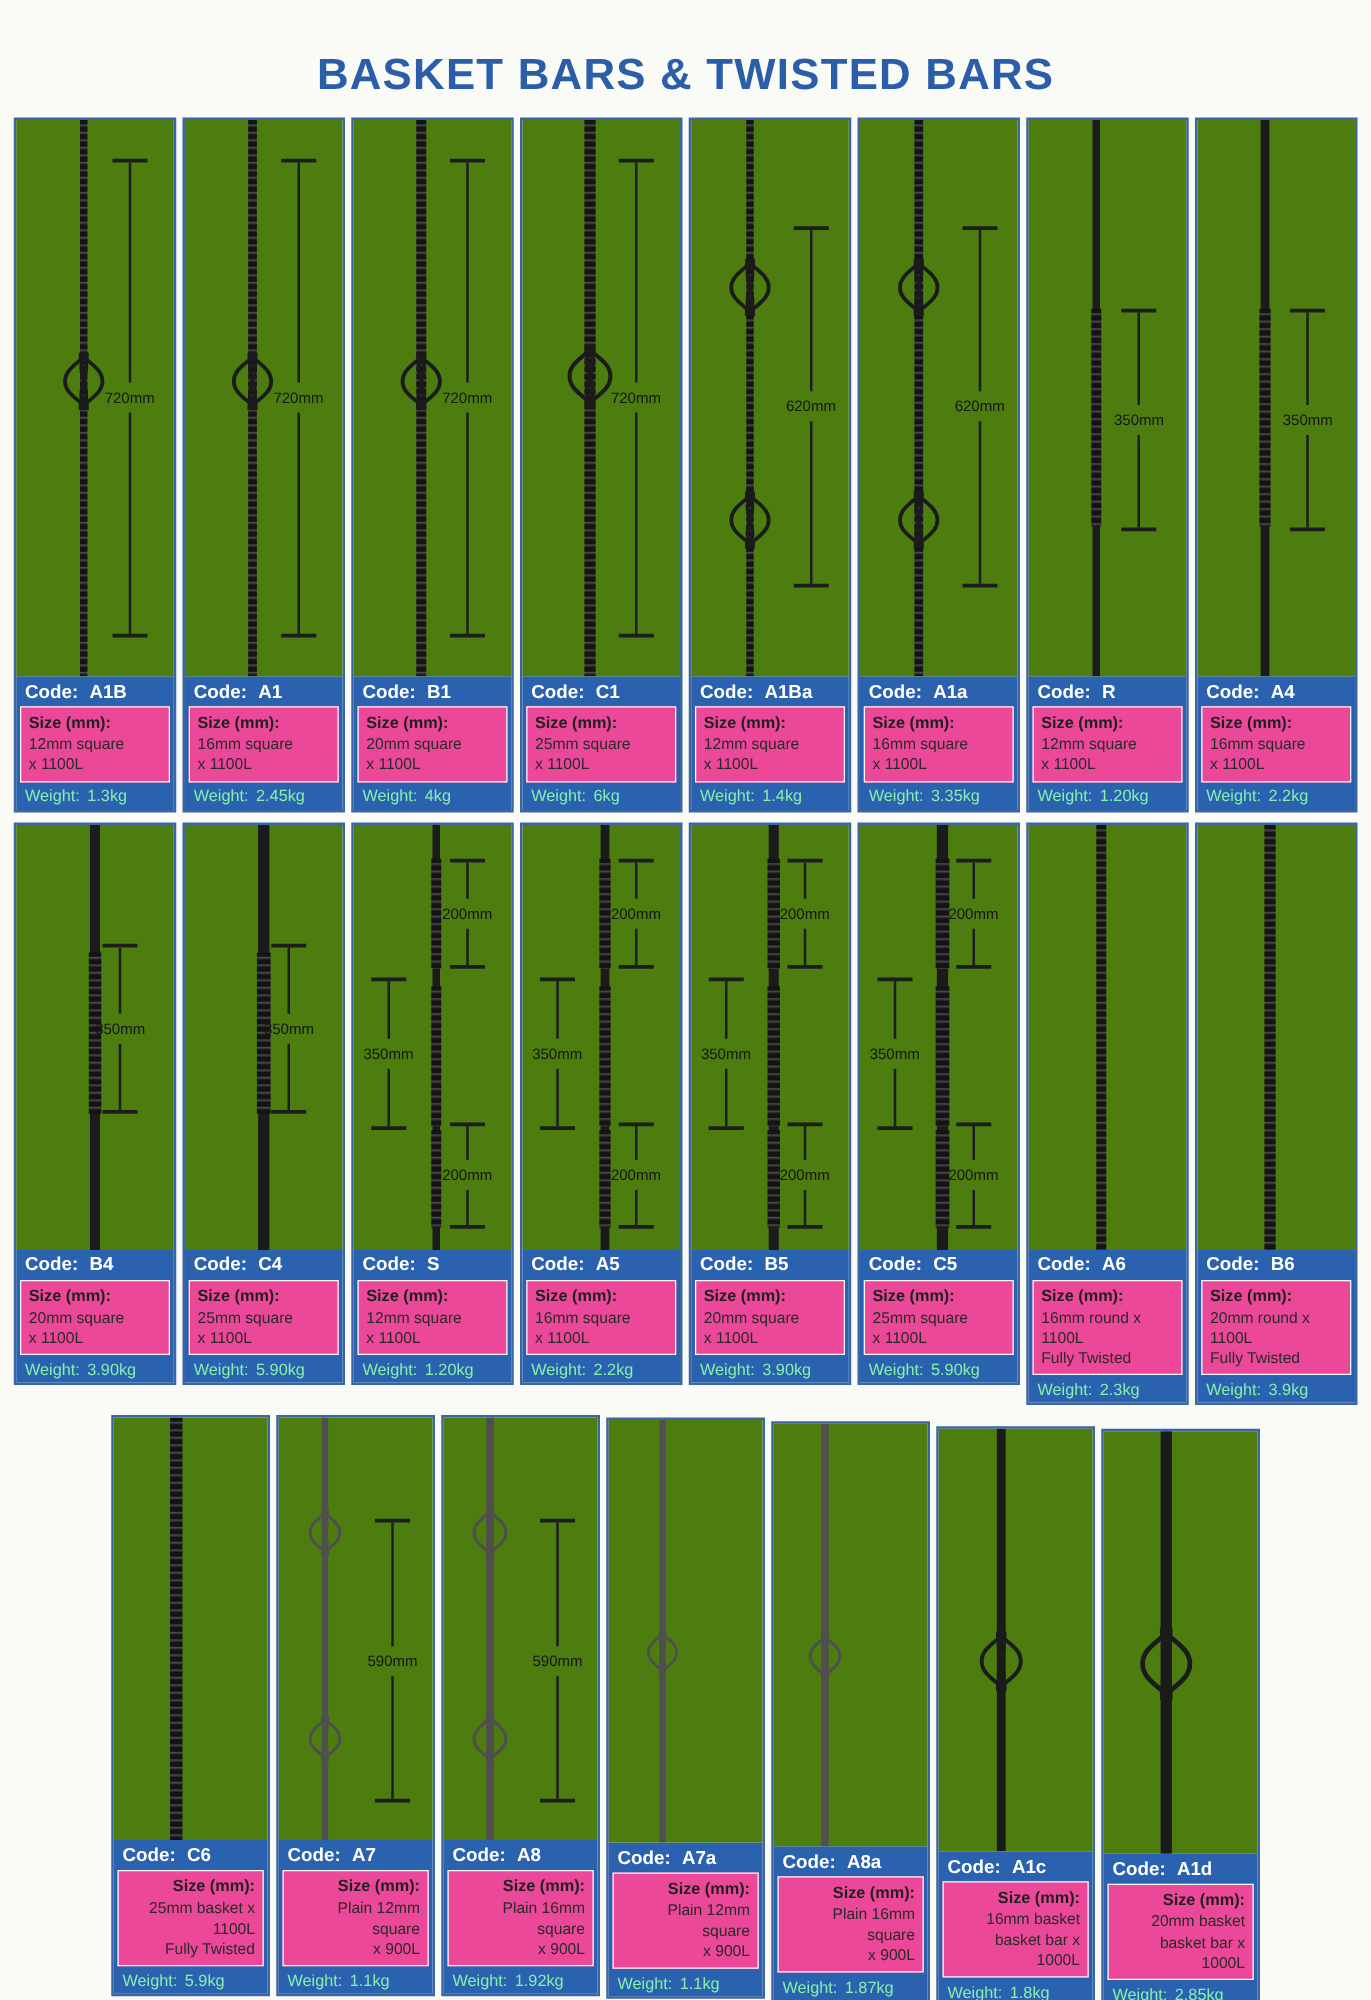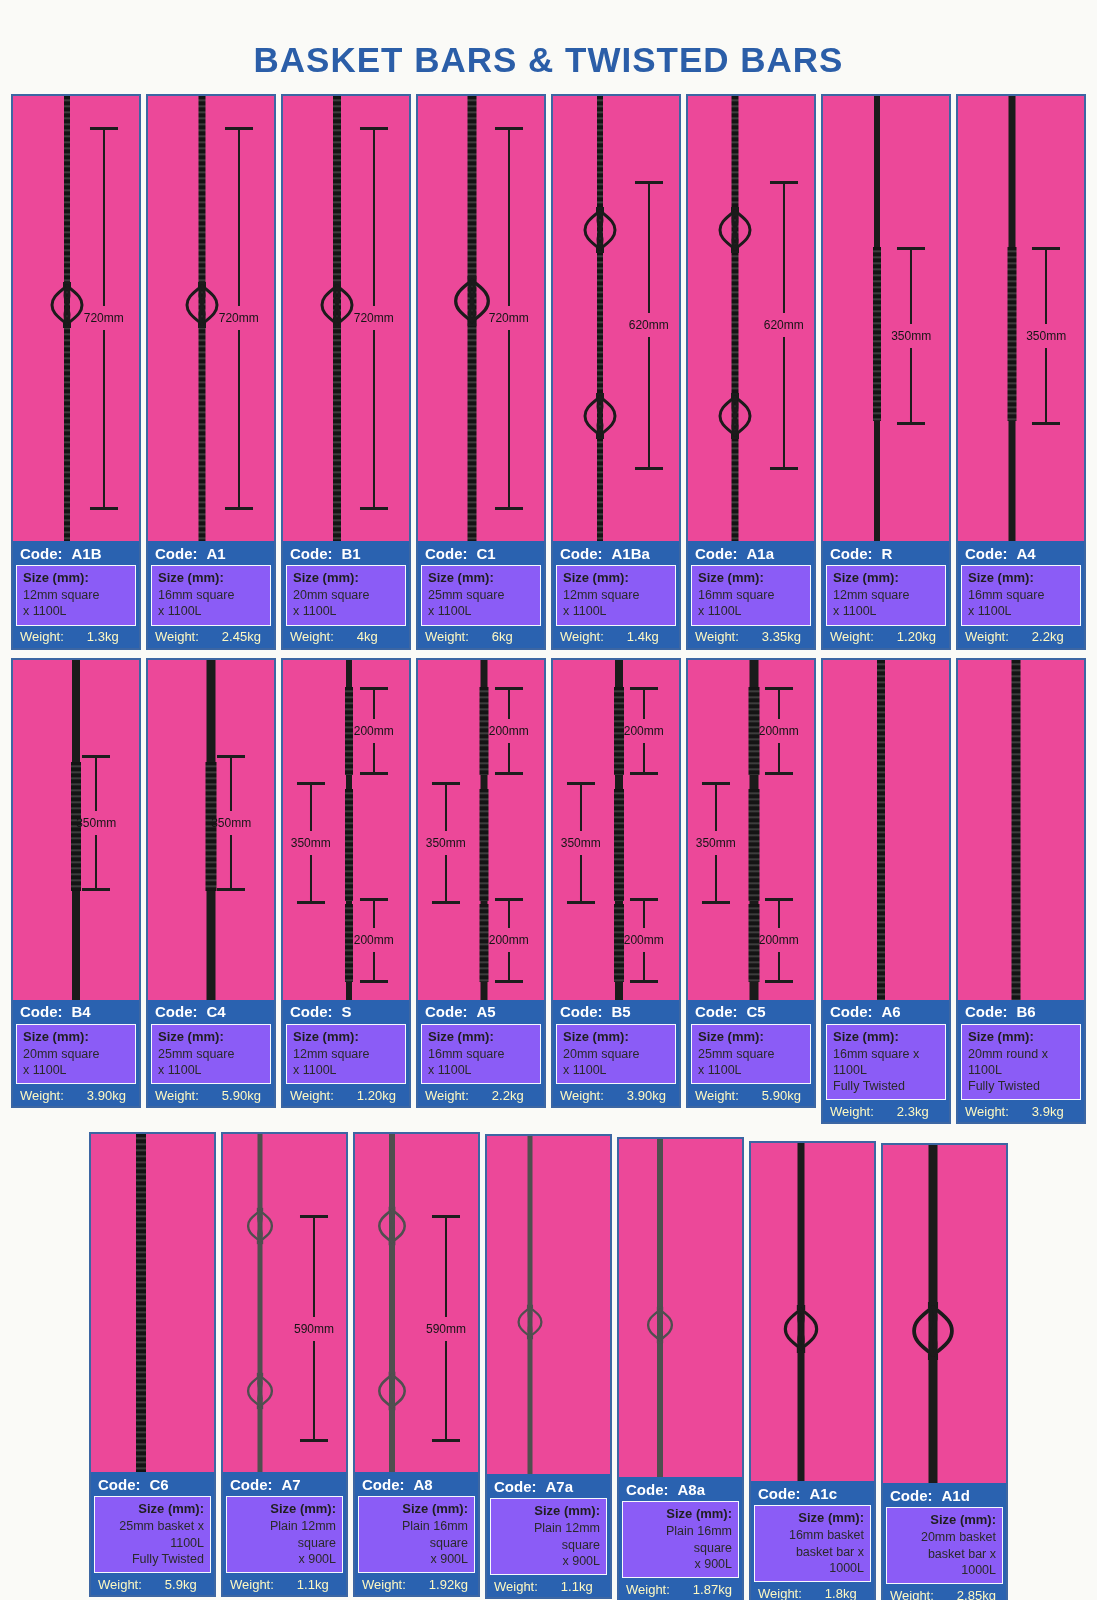--- a/index.html
+++ b/index.html
@@ -22,48 +22,48 @@
   }
   .row--center{justify-content:center;padding:0;}
   .row .card{flex:1 1 0;}
   .row--center .card{flex:0 0 127px;text-align:right;}
   .card{
     background:#fdfdfb;
     border:2px solid #3c66a3;
     box-shadow:inset 0 0 0 1px rgba(255,255,255,.55);
     box-sizing:border-box;
   }
-  .img-area{position:relative;overflow:hidden;background:#ec4899;}
+  .img-area{position:relative;overflow:hidden;background:#4d7c0f;}
   .bar{position:absolute;top:0;bottom:0;transform:translateX(-50%);}
   .bar .zone{position:absolute;left:-1px;right:-1px;}
   .tex{
     background:repeating-linear-gradient(to bottom,#141414 0px,#141414 3px,#4a4a4a 4px,#141414 6px);
   }
   .basket{position:absolute;transform:translate(-50%,-50%);line-height:0;}
   .dim{
     position:absolute;transform:translateX(-50%);
     display:flex;flex-direction:column;align-items:center;
   }
   .dim .cap{width:28px;height:3px;background:#1d1d1d;flex:0 0 auto;}
   .dim .seg{width:2px;flex:1 1 0;background:#1d1d1d;}
   .dim .lbl{font-size:12px;color:#151515;line-height:1;padding:6px 0;white-space:nowrap;flex:0 0 auto;}
   .info{background:#2a62b0;padding-bottom:0;}
   .code-band{
     height:24px;display:flex;align-items:center;gap:9px;
     padding:0 7px;color:#fff;font-weight:bold;font-size:15px;
   }
   .size-box{
-    margin:0 3px;background:#8b5cf6;border:1px solid #f7f9fc;
+    margin:0 3px;background:#ec4899;border:1px solid #f7f9fc;
     min-height:56px;padding:4px 6px 5px 6px;box-sizing:border-box;
   }
   .size-heading{font-size:13px;font-weight:bold;color:#1f1f1f;margin-bottom:2px;}
   .size-lines div{font-size:12.5px;color:#2a2a2a;line-height:1.3;}
   .weight-band{
-    height:22px;display:flex;align-items:center;gap:23px;
-    padding:0 7px;color:#fef9c3;font-size:13px;
+    height:22px;display:flex;align-items:center;gap:6px;
+    padding:0 7px;color:#86efac;font-size:13px;
   }
 </style>
 </head>
 <body>
 
 <div class="page">
   <h1 class="title">BASKET BARS &amp; TWISTED BARS</h1>
   <div id="rows">
       <div class="row">
         <div class="card">
@@ -639,21 +639,21 @@
             <div class="bar tex" style="left: 46%; width: 8px;"></div>
           </div>
     <div class="info">
       <div class="code-band">
         <span>Code:</span>
         <span>A6</span>
       </div>
       <div class="size-box">
         <div class="size-heading">Size (mm):</div>
         <div class="size-lines">
-                <div>16mm square x 1100L</div>
+                <div>16mm round x 1100L</div>
                 <div>Fully Twisted</div>
               </div>
       </div>
       <div class="weight-band">
         <span>Weight:</span>
         <span>2.3kg</span>
       </div>
     </div>
   </div>
         <div class="card">

